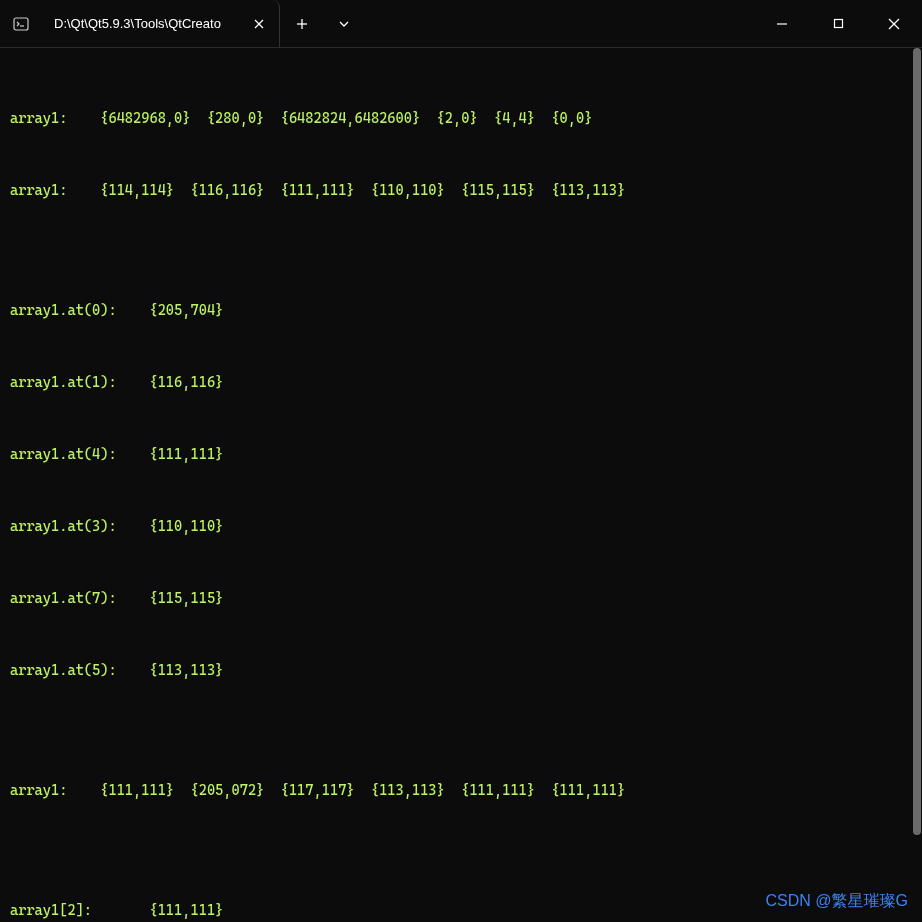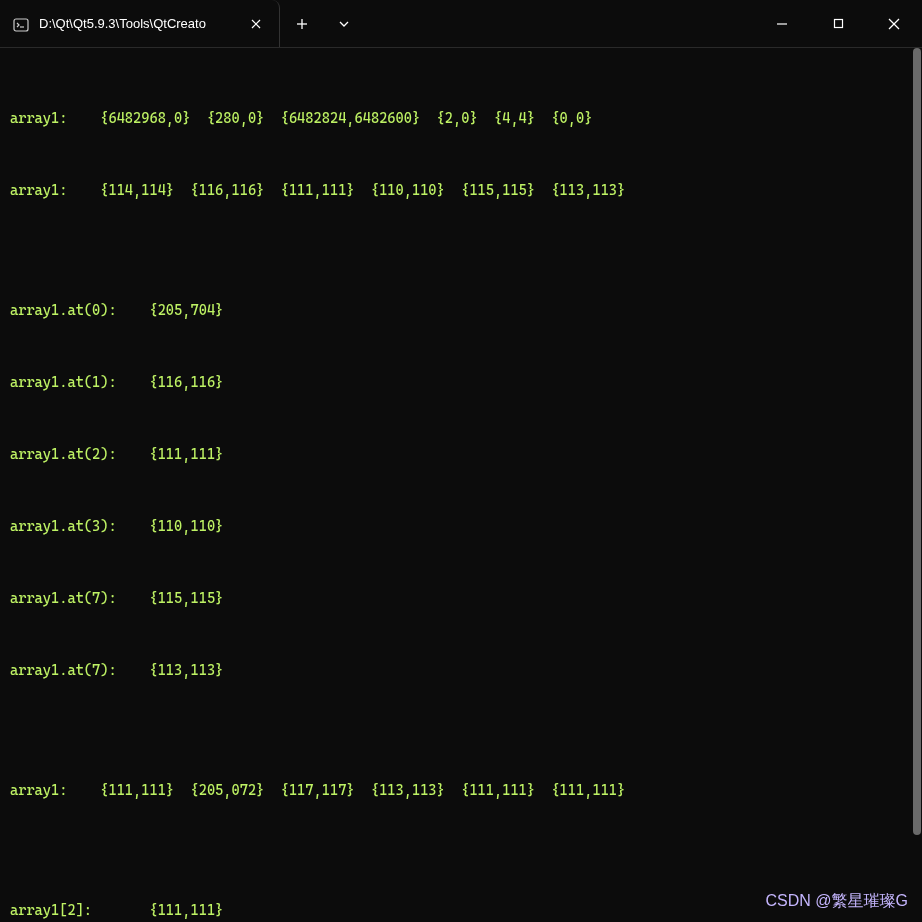--- a/index.html
+++ b/index.html
@@ -18,24 +18,25 @@
     .titlebar {
       height: 48px;
       background: #0c0c0c;
       display: flex;
       align-items: stretch;
       color: #ffffff;
       border-bottom: 1px solid #2a2a2a;
     }
     .tab {
       display: flex;
+      align-items: center;
       padding: 16px 12px;
       background: #0c0c0c;
       border-top-right-radius: 8px;
-      gap: 9px;
+      gap: 24px;
       font-size: 13px;
       font-family: "Segoe UI", sans-serif;
       min-width: 280px;
       height: 100%;
       border-right: 1px solid #333;
       position: relative;
     }
     .tab-icon {
       width: 18px;
       height: 18px;
@@ -119,21 +120,21 @@
       top: 0;
       width: 8px;
       height: 90%;
       background: #6a6a6a;
       border-radius: 4px;
     }
     .watermark {
       position: absolute;
       bottom: 10px;
       right: 14px;
-      color: #c4b5fd;
+      color: #3b82f6;
       font-size: 16px;
       font-family: "Segoe UI", sans-serif;
     }
   </style>
 </head>
 <body>
 
 <div class="titlebar">
   <div class="tab">
     <span class="tab-icon">
@@ -181,24 +182,24 @@
     </div>
   </div>
 </div>
 
 <div class="terminal">
   <div class="line">array1:    {6482968,0}  {280,0}  {6482824,6482600}  {2,0}  {4,4}  {0,0}</div>
   <div class="line">array1:    {114,114}  {116,116}  {111,111}  {110,110}  {115,115}  {113,113}</div>
   <div class="line"></div>
   <div class="line">array1.at(0):    {205,704}</div>
   <div class="line">array1.at(1):    {116,116}</div>
-  <div class="line">array1.at(2):    {111,111}</div>
+  <div class="line">array1.at(4):    {111,111}</div>
   <div class="line">array1.at(3):    {110,110}</div>
   <div class="line">array1.at(7):    {115,115}</div>
-  <div class="line">array1.at(7):    {113,113}</div>
+  <div class="line">array1.at(5):    {113,113}</div>
   <div class="line"></div>
   <div class="line">array1:    {111,111}  {205,072}  {117,117}  {113,113}  {111,111}  {111,111}</div>
   <div class="line"></div>
   <div class="line">array1[2]:       {111,111}</div>
   
   
   
   
   
   <div class="line"></div>

